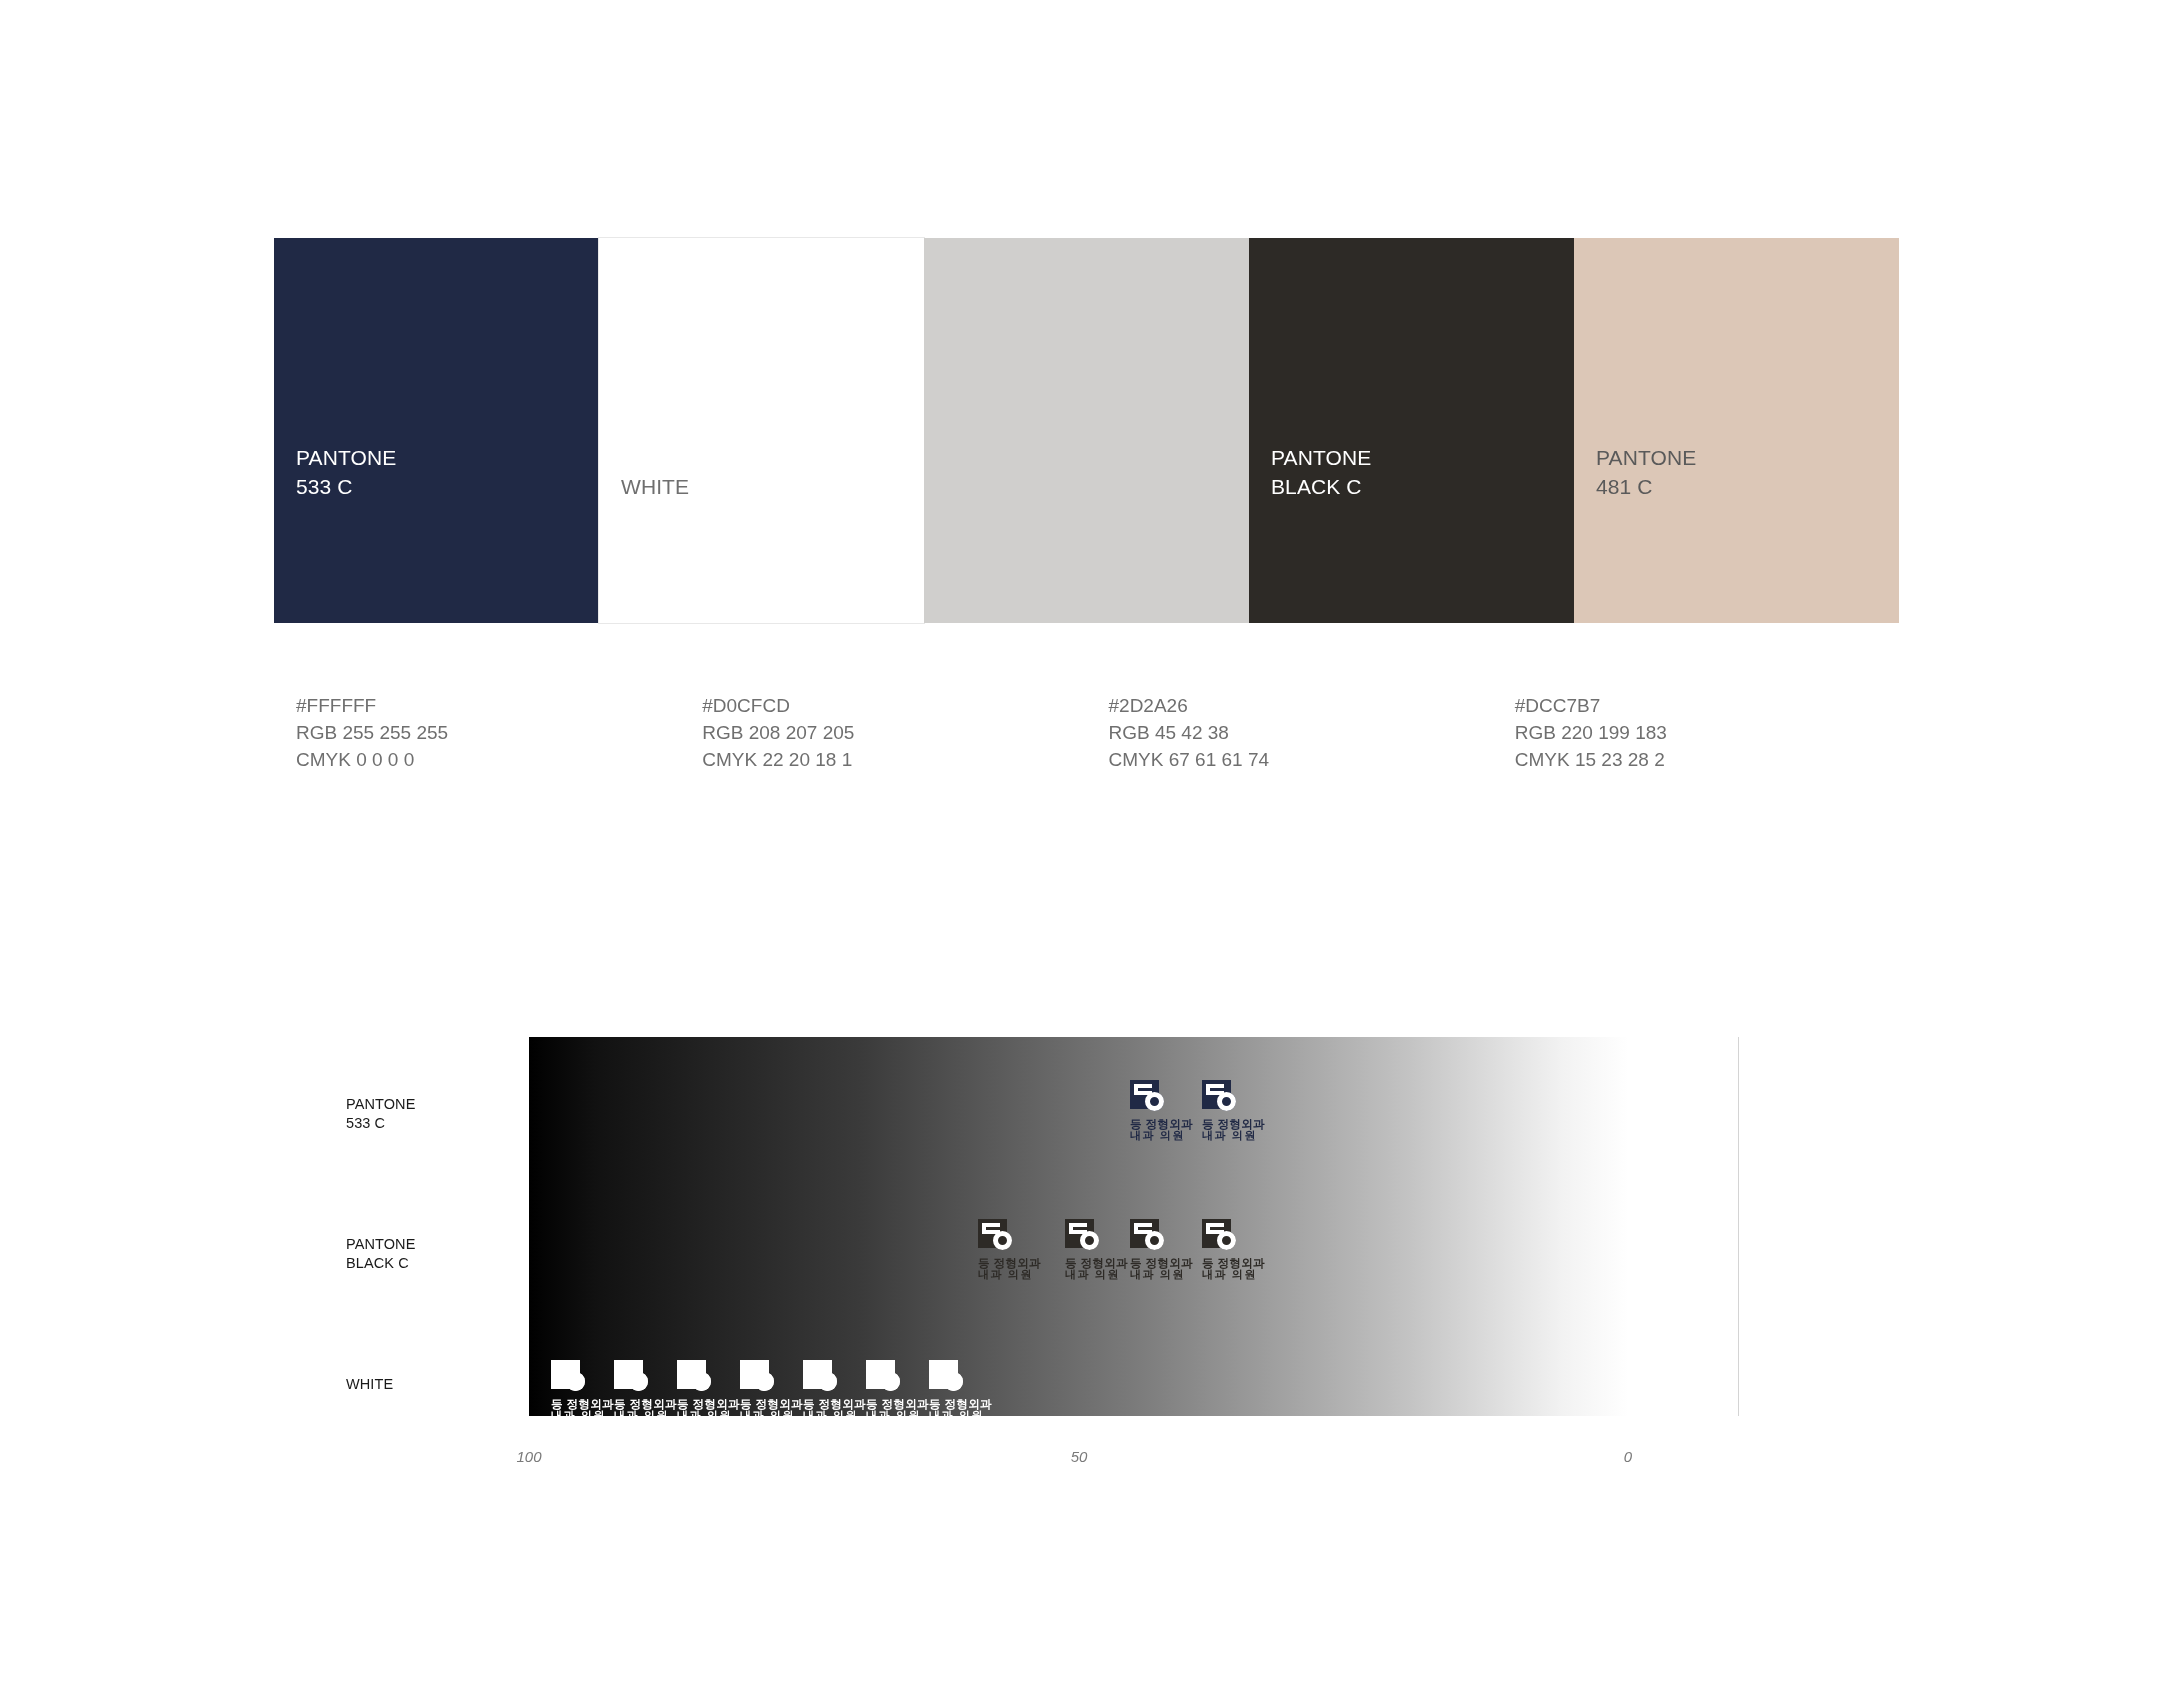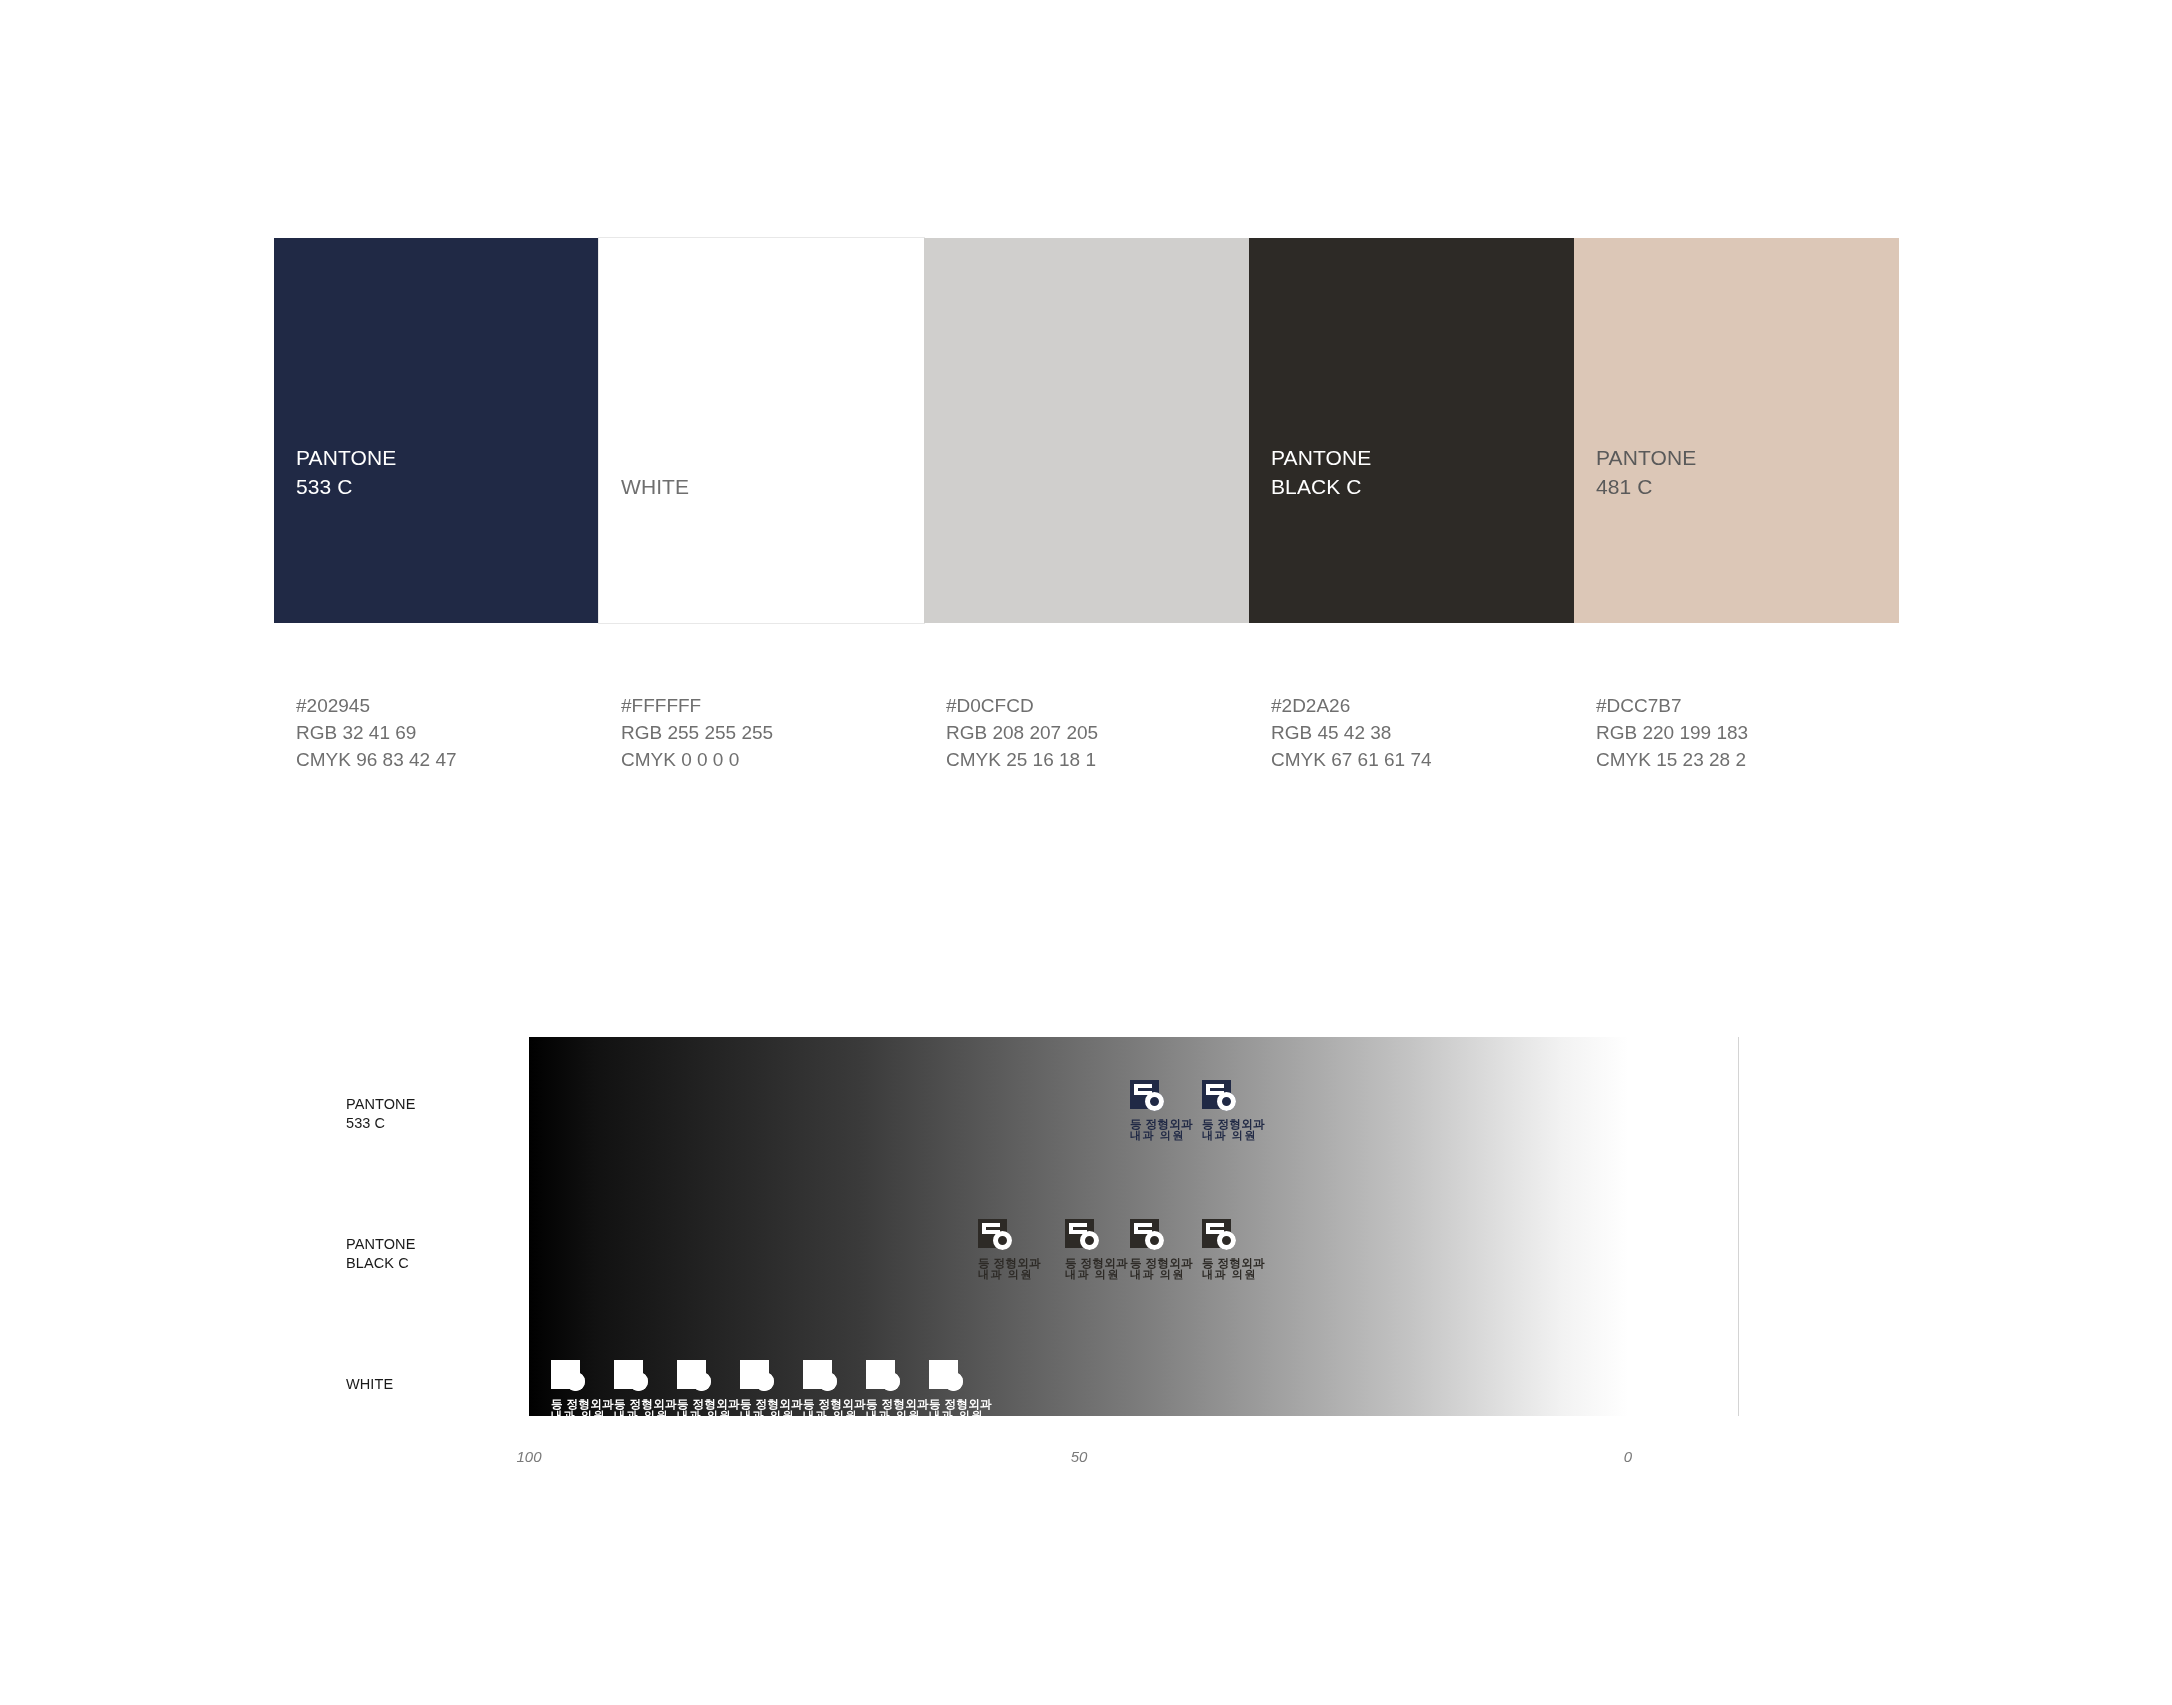--- a/index.html
+++ b/index.html
@@ -161,33 +161,28 @@
 BLACK C</div>
       </div>
       <div class="swatch" style="background: rgb(220, 199, 183);">
         <div class="sw-name" style="color: rgb(90, 90, 90);">PANTONE
 481 C</div>
       </div>
     </div>
 
   <div class="specs">
       <div class="spec">
-        <div>#202945</div>
-        <div>RGB 32 41 69</div>
-        <div>CMYK 96 83 42 47</div>
-      </div>
-      <div class="spec">
         <div>#FFFFFF</div>
         <div>RGB 255 255 255</div>
         <div>CMYK 0 0 0 0</div>
       </div>
       <div class="spec">
         <div>#D0CFCD</div>
         <div>RGB 208 207 205</div>
-        <div>CMYK 25 16 18 1</div>
+        <div>CMYK 22 20 18 1</div>
       </div>
       <div class="spec">
         <div>#2D2A26</div>
         <div>RGB 45 42 38</div>
         <div>CMYK 67 61 61 74</div>
       </div>
       <div class="spec">
         <div>#DCC7B7</div>
         <div>RGB 220 199 183</div>
         <div>CMYK 15 23 28 2</div>

